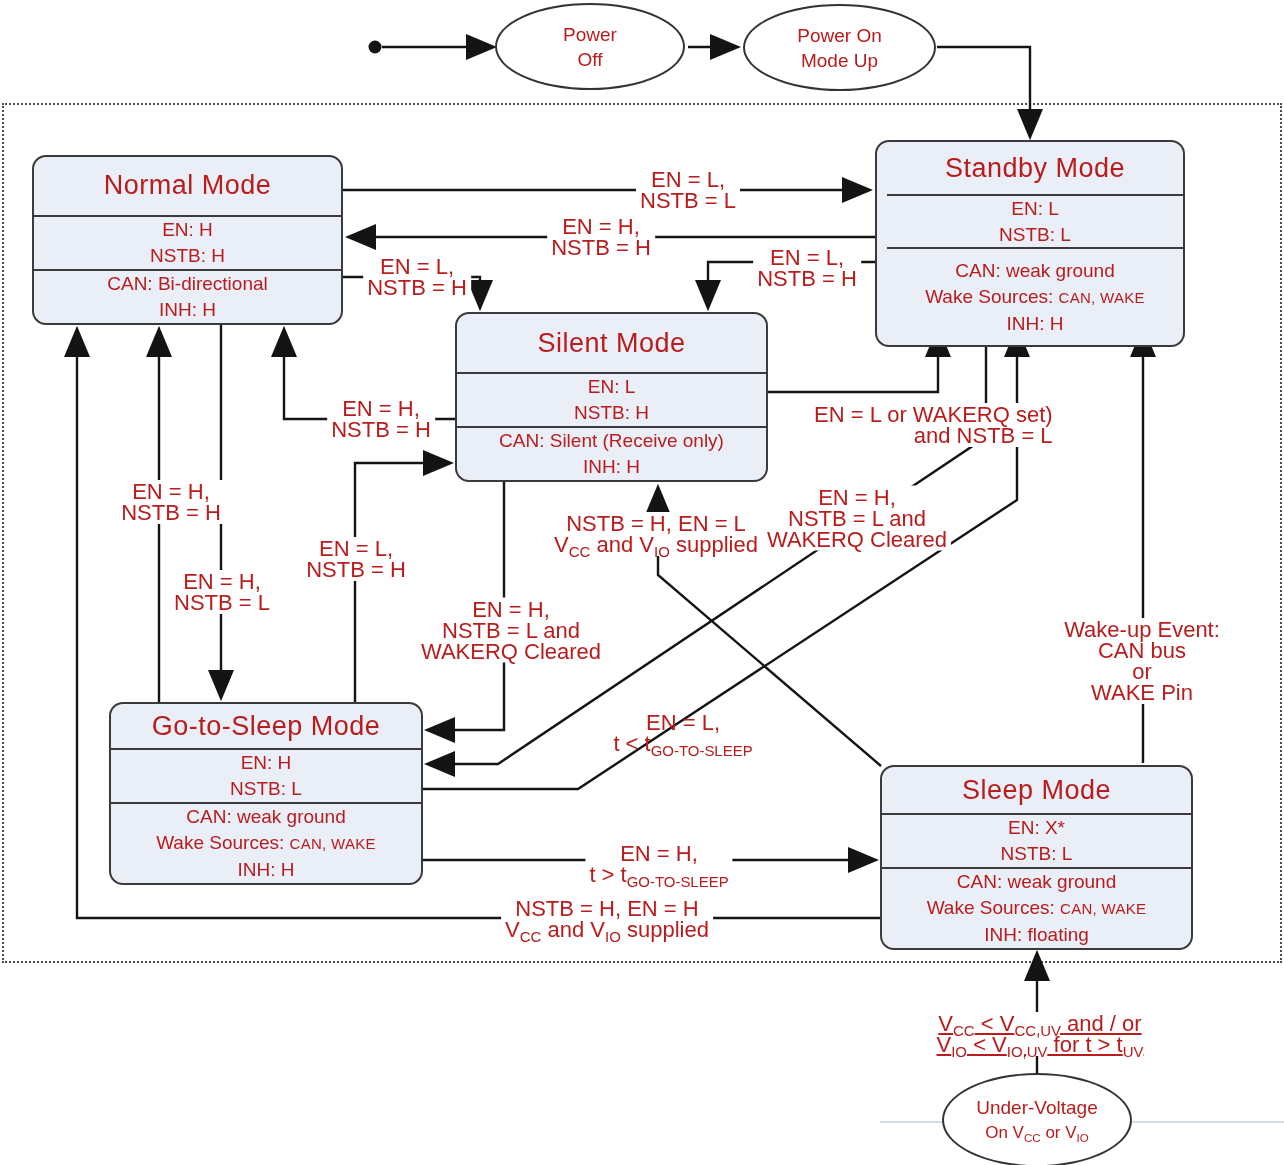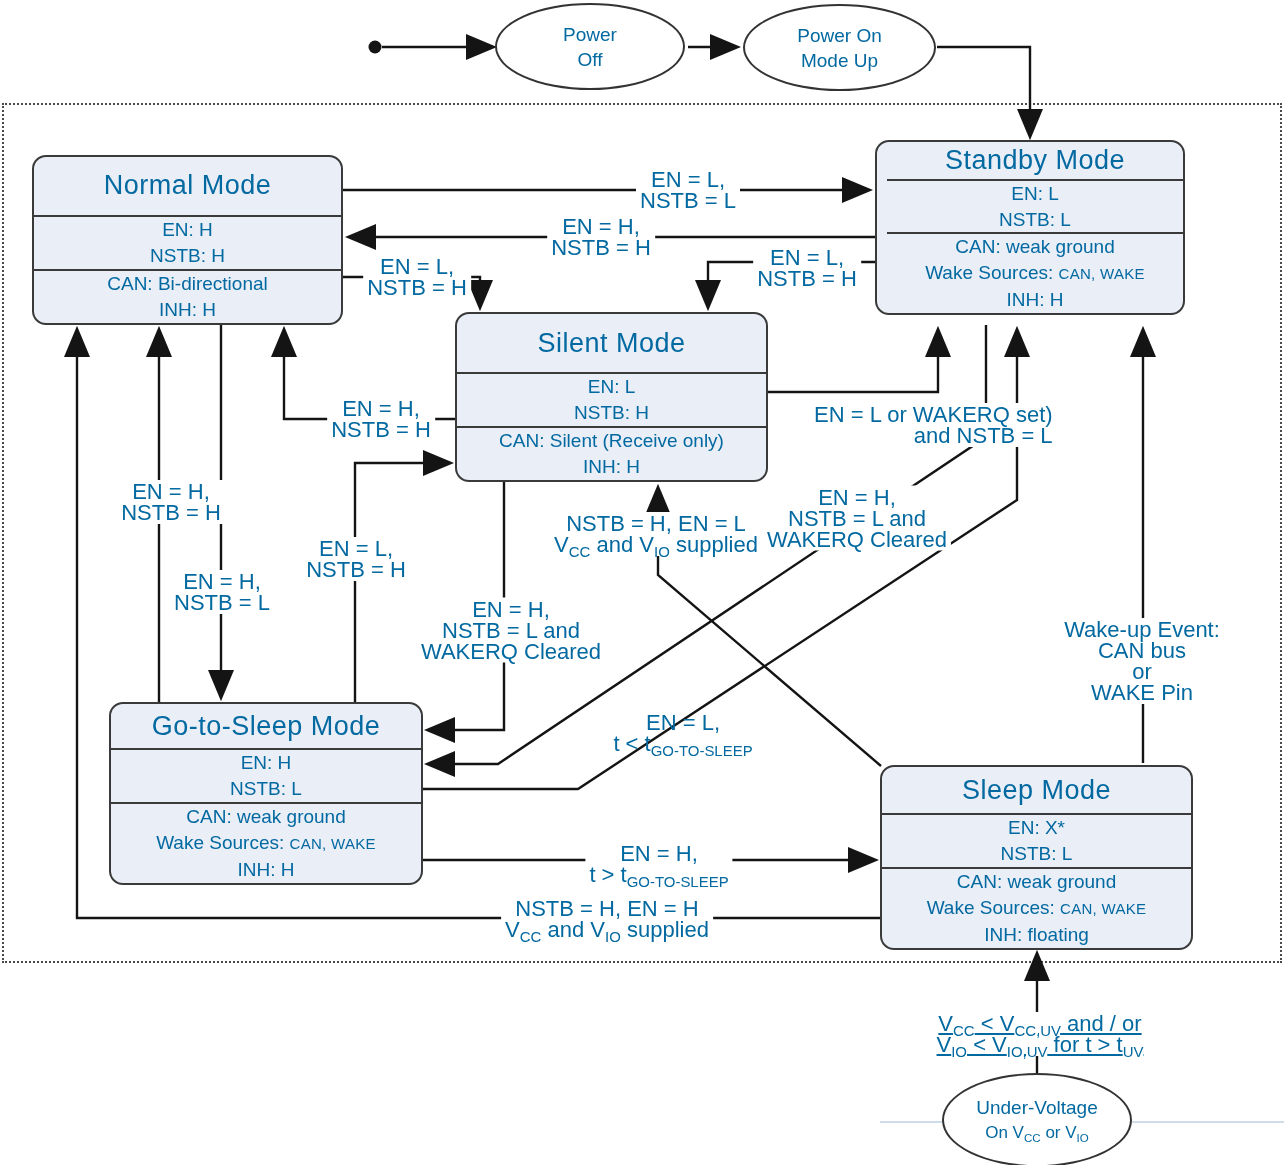--- a/index.html
+++ b/index.html
@@ -3,21 +3,21 @@
 <meta charset="utf-8">
 <style>
   :root{
     --state_fill:#e9eef7;
     --border:#3a3a3a;
     --line:#141414;
   }
   html,body{margin:0;padding:0;background:#fff;}
   #stage{
     position:relative;width:1284px;height:1165px;background:#fff;overflow:hidden;
-    font-family:"Liberation Sans", sans-serif;color:#0369a1;
+    font-family:"Liberation Sans", sans-serif;color:#b91c1c;
   }
   #boundary{
     position:absolute;left:2px;top:103px;width:1276px;height:856px;
     border:2px dotted #4a4a4a;z-index:0;
   }
   #wires{position:absolute;left:0;top:0;z-index:1;}
   .state{
     position:absolute;z-index:2;background:var(--state_fill);
     border:2px solid var(--border);border-radius:14px;
     display:flex;flex-direction:column;box-sizing:border-box;
@@ -104,21 +104,21 @@
     <div class="state-sec" style="height:56px;">
       <div>EN: H</div>
       <div>NSTB: H</div>
     </div>
     <div class="state-sec" style="flex:1;">
       <div>CAN: Bi-directional</div>
       <div>INH: H</div>
     </div>
   </div>
 
-  <div class="state" style="left:875px;top:140px;width:310px;height:175px;padding-left:10px;">
+  <div class="state" style="left:875px;top:140px;width:310px;height:207px;padding-left:10px;">
     <div class="state-title" style="height:52px;">Standby Mode</div>
     <div class="state-sec" style="height:53px;">
       <div>EN: L</div>
       <div>NSTB: L</div>
     </div>
     <div class="state-sec" style="flex:1;">
       <div>CAN: weak ground</div>
       <div><span>Wake Sources: </span><span class="small">CAN, WAKE</span></div>
       <div>INH: H</div>
     </div>

